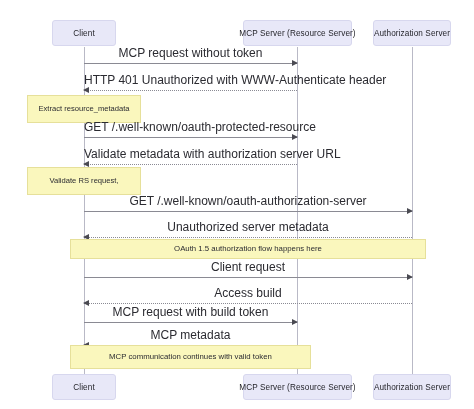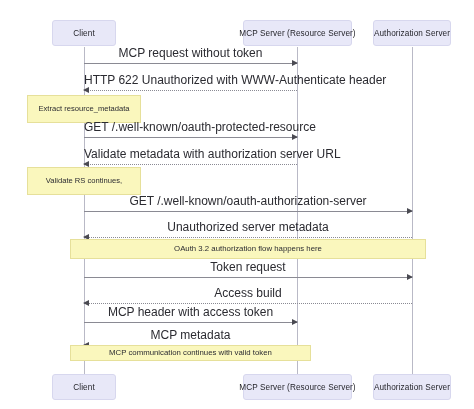--- a/index.html
+++ b/index.html
@@ -131,84 +131,84 @@
 
   <div class="message" style="left:84px; width:213px; top:63px;">
     <div class="msg-line"></div>
     <div class="arrow-head right"></div>
     <div class="msg-label">MCP request without token</div>
   </div>
 
   <div class="message" style="left:84px; width:213px; top:90px;">
     <div class="msg-line dotted"></div>
     <div class="arrow-head left"></div>
-    <div class="msg-label">HTTP 622 Unauthorized with WWW-Authenticate header</div>
+    <div class="msg-label">HTTP 401 Unauthorized with WWW-Authenticate header</div>
   </div>
 
   <div class="note" style="left:27px; top:95px; width:114px; height:28px;">
     <span>Extract resource_metadata</span>
   </div>
 
   <div class="message" style="left:84px; width:213px; top:137px;">
     <div class="msg-line"></div>
     <div class="arrow-head right"></div>
     <div class="msg-label">GET /.well-known/oauth-protected-resource</div>
   </div>
 
   <div class="message" style="left:84px; width:213px; top:164px;">
     <div class="msg-line dotted"></div>
     <div class="arrow-head left"></div>
     <div class="msg-label">Validate metadata with authorization server URL</div>
   </div>
 
   <div class="note" style="left:27px; top:167px; width:114px; height:28px;">
-    <span>Validate RS continues,</span>
+    <span>Validate RS request,</span>
   </div>
 
   <div class="message" style="left:84px; width:328px; top:211px;">
     <div class="msg-line"></div>
     <div class="arrow-head right"></div>
     <div class="msg-label">GET /.well-known/oauth-authorization-server</div>
   </div>
 
   <div class="message" style="left:84px; width:328px; top:237px;">
     <div class="msg-line dotted"></div>
     <div class="arrow-head left"></div>
     <div class="msg-label">Unauthorized server metadata</div>
   </div>
 
   <div class="note banner" style="left:70px; top:239px; width:356px; height:20px;">
-    <span>OAuth 3.2 authorization flow happens here</span>
+    <span>OAuth 1.5 authorization flow happens here</span>
   </div>
 
   <div class="message" style="left:84px; width:328px; top:277px;">
     <div class="msg-line"></div>
     <div class="arrow-head right"></div>
-    <div class="msg-label">Token request</div>
+    <div class="msg-label">Client request</div>
   </div>
 
   <div class="message" style="left:84px; width:328px; top:303px;">
     <div class="msg-line dotted"></div>
     <div class="arrow-head left"></div>
     <div class="msg-label">Access build</div>
   </div>
 
   <div class="message" style="left:84px; width:213px; top:322px;">
     <div class="msg-line"></div>
     <div class="arrow-head right"></div>
-    <div class="msg-label">MCP header with access token</div>
+    <div class="msg-label">MCP request with build token</div>
   </div>
 
   <div class="message" style="left:84px; width:213px; top:345px;">
     <div class="msg-line dotted"></div>
     <div class="arrow-head left"></div>
     <div class="msg-label">MCP metadata</div>
   </div>
 
-  <div class="note banner" style="left:70px; top:345px; width:241px; height:16px;">
+  <div class="note banner" style="left:70px; top:345px; width:241px; height:24px;">
     <span>MCP communication continues with valid token</span>
   </div>
 
   <div class="participant" style="left:52px; top:374px; width:64px;">
     <span>Client</span>
   </div>
   <div class="participant" style="left:243px; top:374px; width:109px;">
     <span>MCP Server (Resource Server)</span>
   </div>
   <div class="participant" style="left:373px; top:374px; width:78px;">

